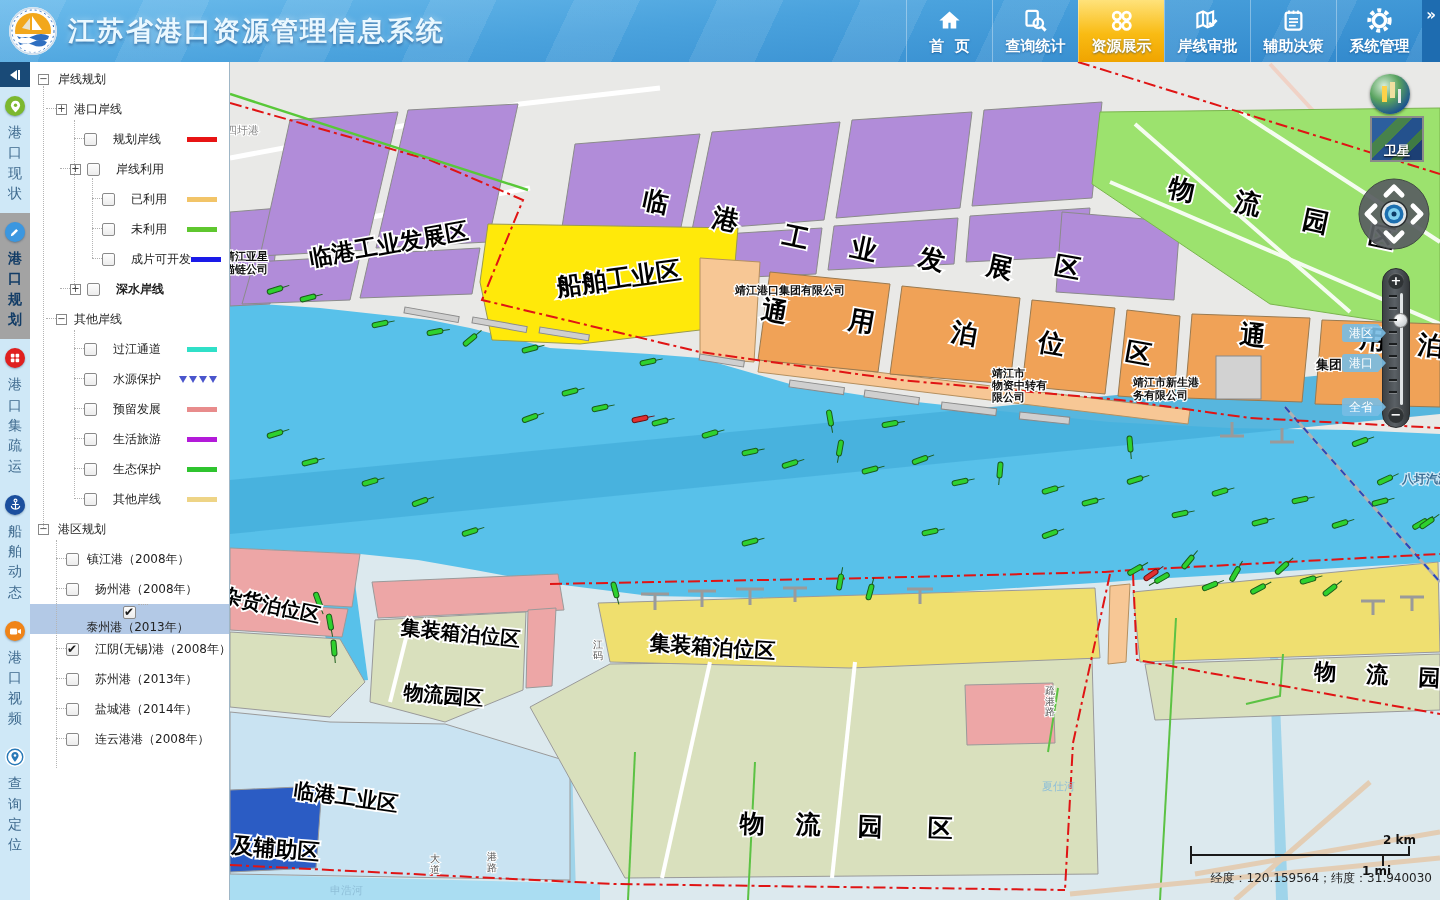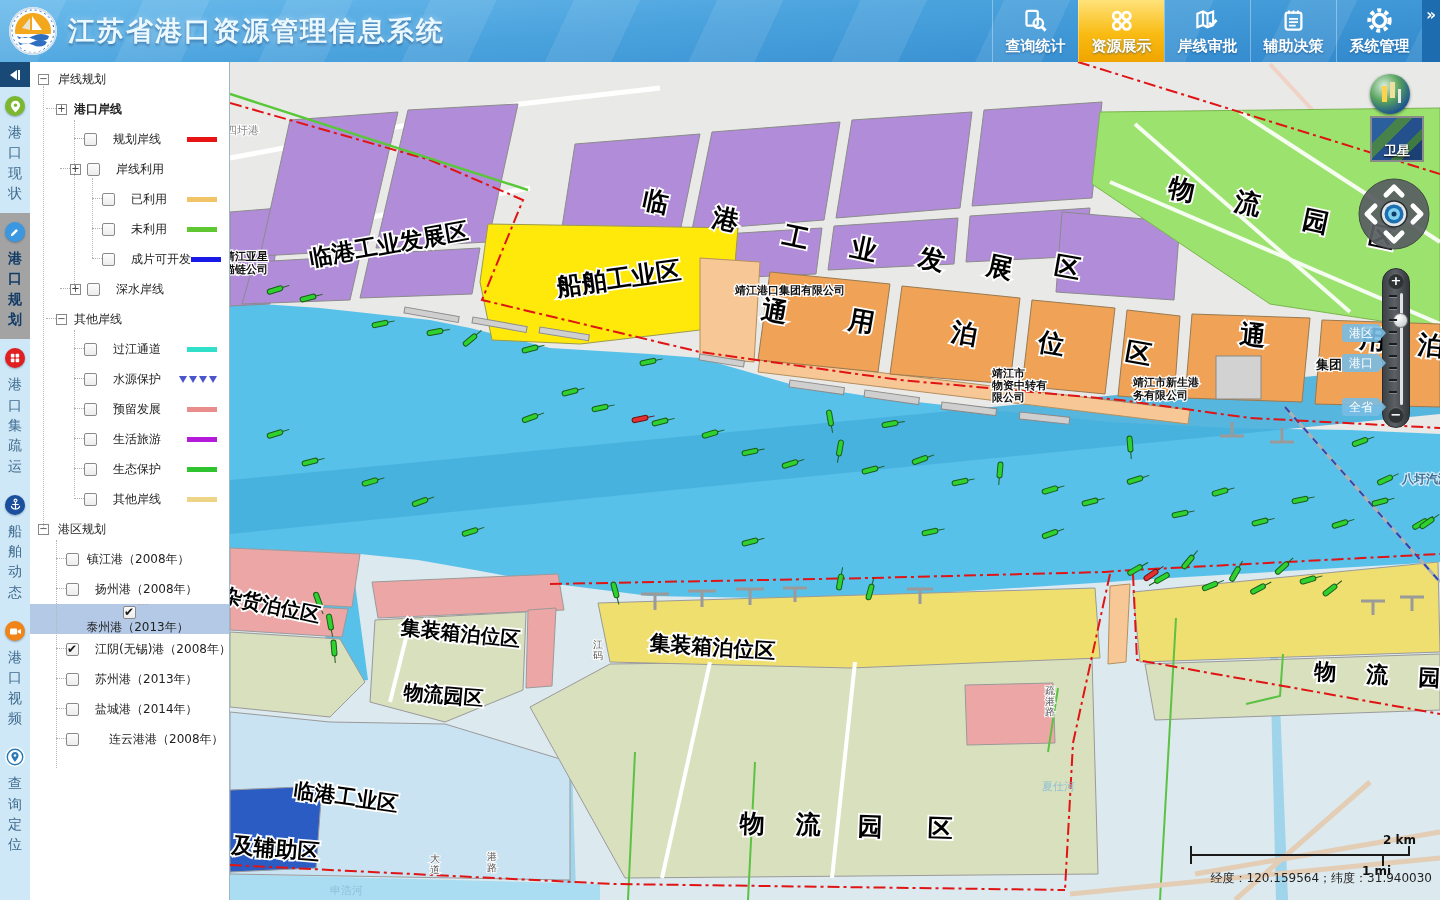--- a/index.html
+++ b/index.html
@@ -98,20 +98,26 @@
     <path d="M7 28 a18 18 0 0 0 36 0 z" fill="#ffffff"></path>
     <path d="M9 30 q8 4 16 0 t16 0 l-1 3 q-7 4 -15 0 t-14 0 z" fill="#2f6fc0"></path>
     <path d="M10 36 q8 4 15 0 t14 0 l-2 3 q-6 3 -12 0 t-13 0 z" fill="#2f6fc0"></path>
     <path d="M24 10 v14 h10 z" fill="#ffffff"></path>
     <path d="M14 22 l8 -10 v12 z" fill="#e8e2d0"></path>
   </svg>
   <div id="app-title">江苏省港口资源管理信息系统</div>
   <div id="nav">
       <div class="nav-item">
         <svg width="27" height="27" viewBox="0 0 24 24">
+          <path d="M12 4 L21 12 h-3 v7 h-5 v-5 h-2 v5 H6 v-7 H3 Z" fill="#fff"></path>
+        </svg>
+        <span>首  页</span>
+      </div>
+      <div class="nav-item">
+        <svg width="27" height="27" viewBox="0 0 24 24">
           <g fill="none" stroke="#fff" stroke-width="2">
             <rect x="4" y="3.5" width="10" height="13" rx="1.5"></rect>
             <circle cx="14.5" cy="14.5" r="4.2"></circle>
             <path d="M17.6 17.6 L21 21" stroke-width="2.6"></path>
           </g>
         </svg>
         <span>查询统计</span>
       </div>
       <div class="nav-item active">
         <svg width="27" height="27" viewBox="0 0 24 24">
@@ -226,21 +232,21 @@
     </div>
 
   <div id="tree">
       <div class="trow" style="padding-left: 8px;">
         <div class="exp">−</div>
         <span class="tlabel" style="margin-left: 9px;">岸线规划</span>
       </div>
       <div class="trow">
         <span class="stub" style="margin-left: 16px; width: 10px;"></span>
         <div class="exp">+</div>
-        <span class="tlabel" style="margin-left: 7px; font-weight: bold;">港口岸线</span>
+        <span class="tlabel" style="margin-left: 7px;">港口岸线</span>
       </div>
       <div class="trow">
         <span class="stub" style="margin-left: 44px; width: 10px;"></span>
         <div class="cb"></div>
         <span class="tlabel" style="margin-left: 16px;">规划岸线</span>
         <span class="sw" style="background: rgb(232, 20, 20);"></span>
       </div>
       <div class="trow">
         <span class="stub" style="margin-left: 30px; width: 10px;"></span>
         <div class="exp">+</div>
@@ -262,21 +268,21 @@
       <div class="trow">
         <span class="stub" style="margin-left: 62px; width: 10px;"></span>
         <div class="cb"></div>
         <span class="tlabel" style="margin-left: 16px;">成片可开发</span>
         <span class="sw" style="background: rgb(26, 26, 232);"></span>
       </div>
       <div class="trow">
         <span class="stub" style="margin-left: 30px; width: 10px;"></span>
         <div class="exp">+</div>
         <div class="cb" style="margin-left: 6px;"></div>
-        <span class="tlabel" style="margin-left: 16px;">深水岸线</span>
+        <span class="tlabel" style="margin-left: 16px; font-weight: bold;">深水岸线</span>
       </div>
       <div class="trow">
         <span class="stub" style="margin-left: 16px; width: 10px;"></span>
         <div class="exp">−</div>
         <span class="tlabel" style="margin-left: 7px;">其他岸线</span>
       </div>
       <div class="trow">
         <span class="stub" style="margin-left: 44px; width: 10px;"></span>
         <div class="cb"></div>
         <span class="tlabel" style="margin-left: 16px;">过江通道</span>
@@ -347,21 +353,21 @@
         <span class="tlabel" style="margin-left: 16px;">苏州港（2013年）</span>
       </div>
       <div class="trow">
         <span class="stub" style="margin-left: 26px; width: 10px;"></span>
         <div class="cb"></div>
         <span class="tlabel" style="margin-left: 16px;">盐城港（2014年）</span>
       </div>
       <div class="trow">
         <span class="stub" style="margin-left: 26px; width: 10px;"></span>
         <div class="cb"></div>
-        <span class="tlabel" style="margin-left: 30px;">连云港港（2008年）</span>
+        <span class="tlabel" style="margin-left: 16px;">连云港港（2008年）</span>
       </div>
       <div class="guide" style="left: 13px; top: 24px; height: 442px;"></div>
       <div class="guide" style="left: 44px; top: 58px; height: 168px;"></div>
       <div class="guide" style="left: 44px; top: 268px; height: 166px;"></div>
       <div class="guide" style="left: 62px; top: 116px; height: 80px;"></div>
       <div class="guide" style="left: 26px; top: 478px; height: 228px;"></div>
     </div>
 
   <div id="map">
     <svg id="basemap" width="1210" height="838" viewBox="0 0 1210 838">

